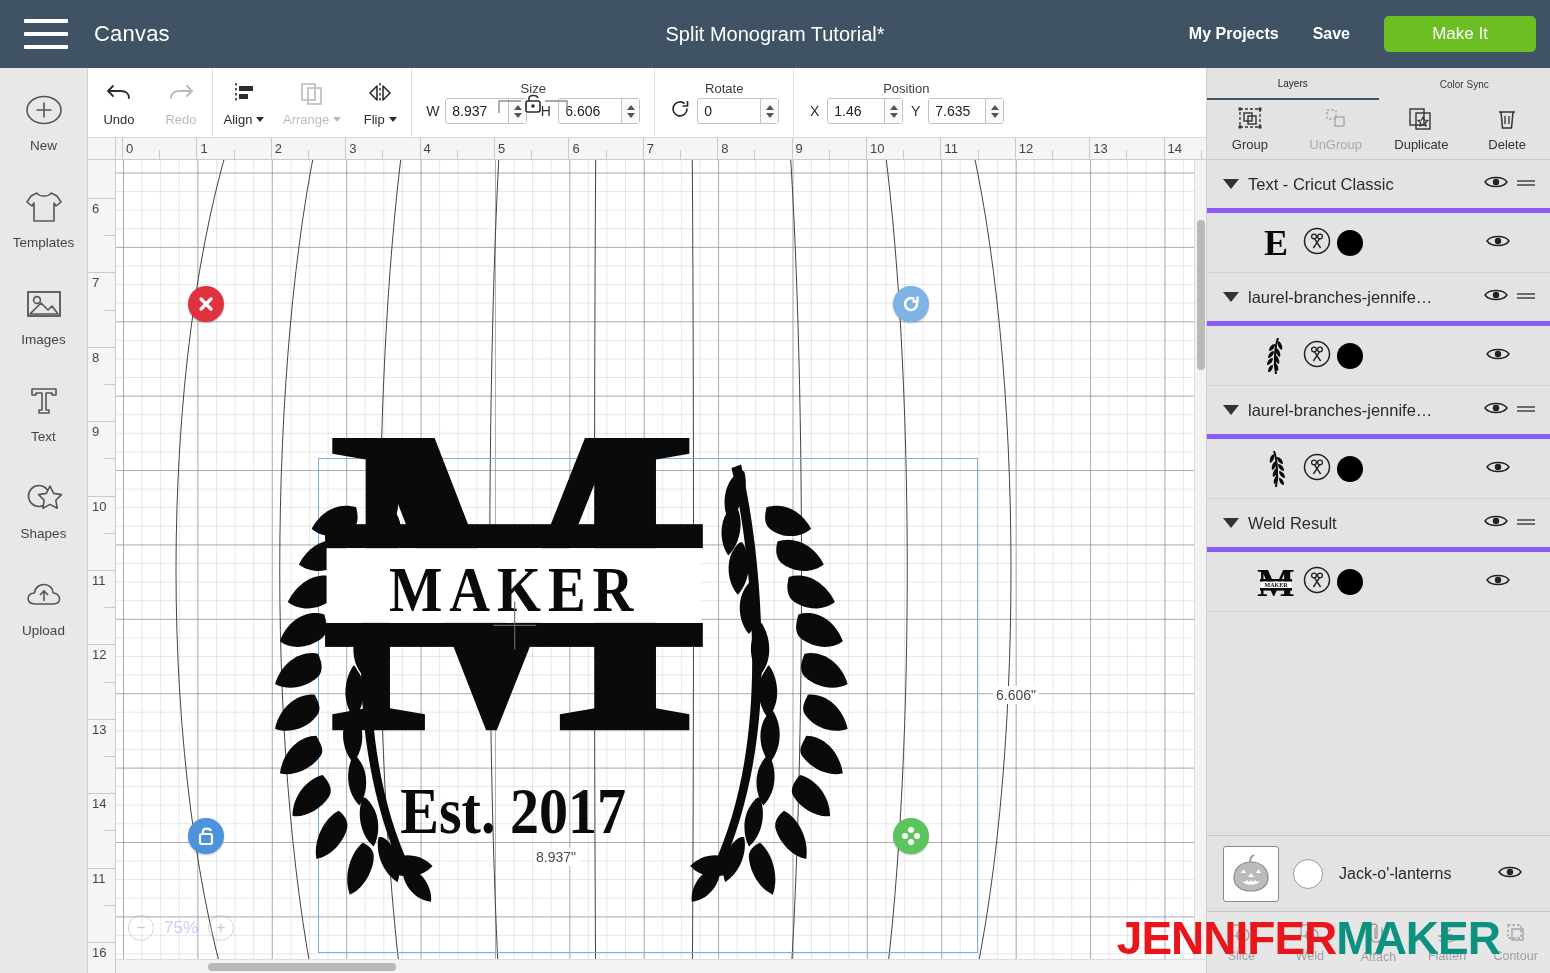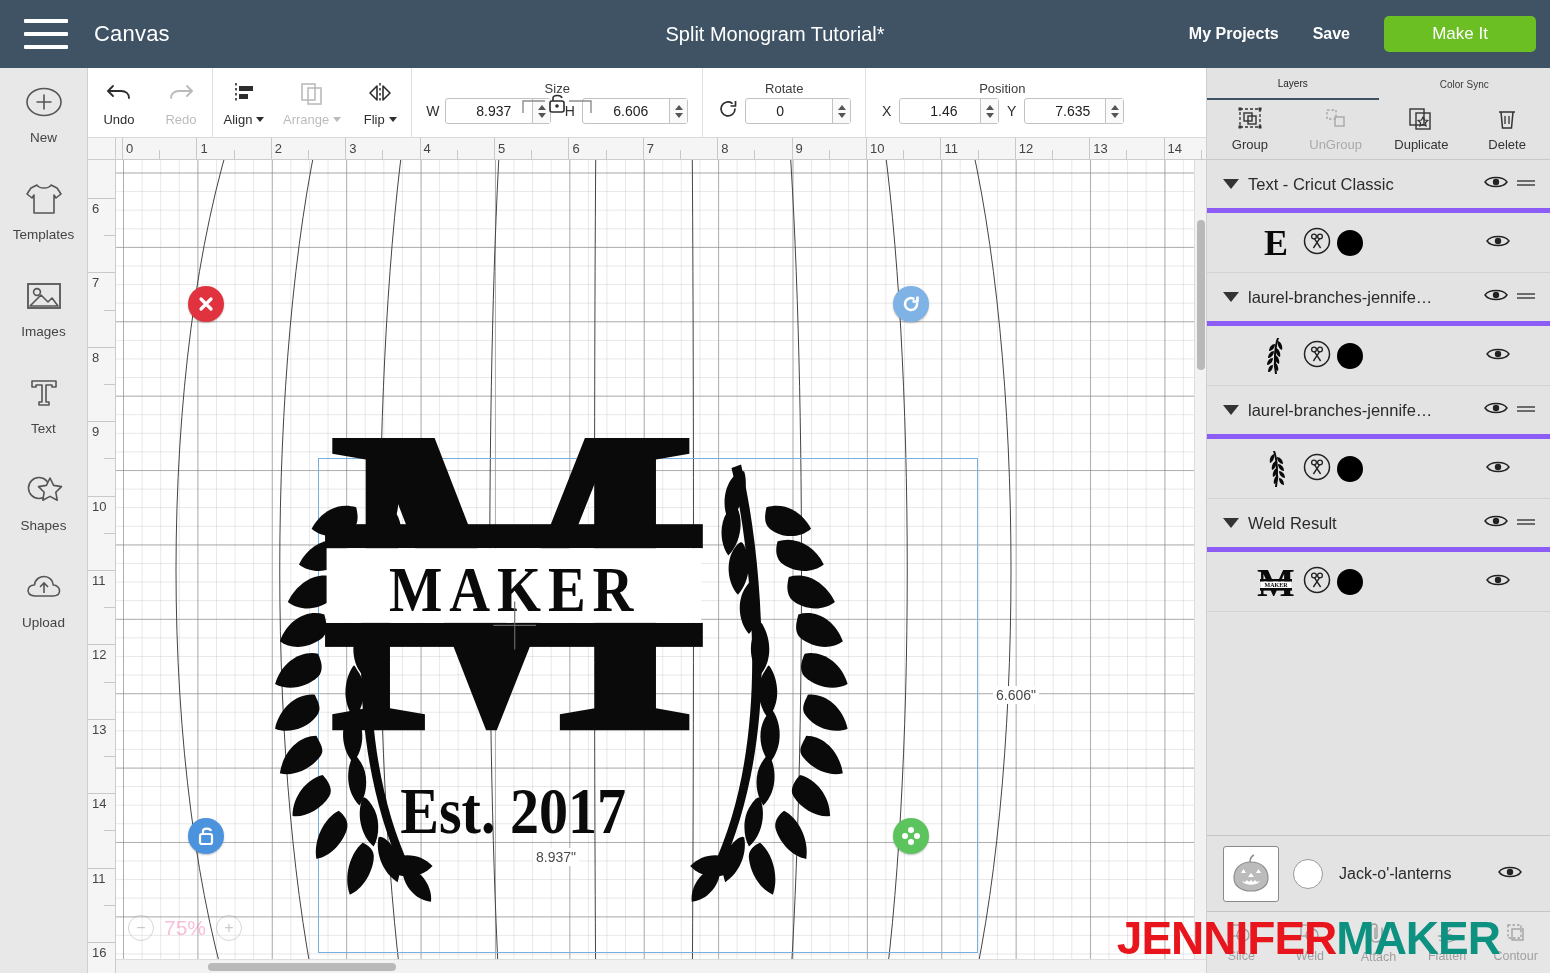--- a/index.html
+++ b/index.html
@@ -38,21 +38,21 @@
   .make-it-btn {
     background: #6cbf22; color: #fff; font-size: 17px;
     border: none; border-radius: 5px; padding: 0 22px; height: 36px;
     min-width: 152px; cursor: pointer; font-family: inherit;
   }
 
   
   .sidebar {
     position: absolute; top: 68px; left: 0; width: 88px; bottom: 0;
     background: #e8e8e8; border-right: 1px solid #cfcfcf;
-    display: flex; flex-direction: column; align-items: center; padding-top: 12px;
+    display: flex; flex-direction: column; align-items: center; padding-top: 20px;
   }
   .side-item {
     width: 88px; height: 97px; display: flex; flex-direction: column;
     align-items: center; justify-content: flex-start; cursor: pointer;
   }
   .side-ico { height: 44px; display: flex; align-items: center; justify-content: center; }
   .side-label { font-size: 13.5px; color: #444; margin-top: 6px; }
 
   
   .toolbar {
@@ -74,21 +74,21 @@
   .field-group { padding: 0 14px; height: 100%; display: flex; flex-direction: column; justify-content: center; }
   .fg-title { font-size: 13px; color: #3c3c3c; margin-bottom: 2px; }
   .fg-row { display: flex; align-items: center; gap: 6px; }
   .fg-ax { font-size: 14px; color: #2d2d2d; width: 13px; text-align: center; }
   .spin {
     display: inline-flex; align-items: stretch;
     border: 1px solid #c2c2c2; border-radius: 3px; background: #fff; height: 26px;
   }
   .spin input {
     border: none; outline: none; width: 62px; font-size: 14px; color: #222;
-    padding: 0 6px; font-family: inherit; background: transparent; margin-left: 24px;
+    padding: 0 6px; font-family: inherit; background: transparent;
   }
   .spin input.narrow { width: 56px; }
   .spin-arrows {
     width: 18px; border-left: 1px solid #c2c2c2; display: flex;
     flex-direction: column; justify-content: center; align-items: center; gap: 3px;
     background: #fafafa; cursor: pointer;
   }
   .ar-up { width:0;height:0;border-left:4px solid transparent;border-right:4px solid transparent;border-bottom:5px solid #555; }
   .ar-dn { width:0;height:0;border-left:4px solid transparent;border-right:4px solid transparent;border-top:5px solid #555; }
   .size-lock { position: relative; display: flex; align-items: center; }
@@ -143,21 +143,21 @@
   }
   .zoom-ctl {
     position: absolute; left: 40px; bottom: 32px;
     display: flex; align-items: center; gap: 10px; opacity: .35; z-index: 7;
   }
   .zc-btn {
     width: 26px; height: 26px; border: 1px solid #888; border-radius: 50%;
     display: flex; align-items: center; justify-content: center;
     font-size: 16px; color: #666; cursor: pointer; background: rgba(255,255,255,.4);
   }
-  .zc-pct { font-size: 21px; color: #ec4899; }
+  .zc-pct { font-size: 17px; color: #8b5cf6; }
   .hscroll {
     position: absolute; left: 28px; right: 0; bottom: 0; height: 14px;
     background: #f2f2f2; border-top: 1px solid #ddd; z-index: 8;
   }
   .hscroll-thumb {
     position: absolute; left: 92px; top: 3px; height: 8px; width: 188px;
     background: #b9b9b9; border-radius: 4px; cursor: pointer;
   }
   .vscroll {
     position: absolute; right: 0; top: 22px; bottom: 14px; width: 12px;

